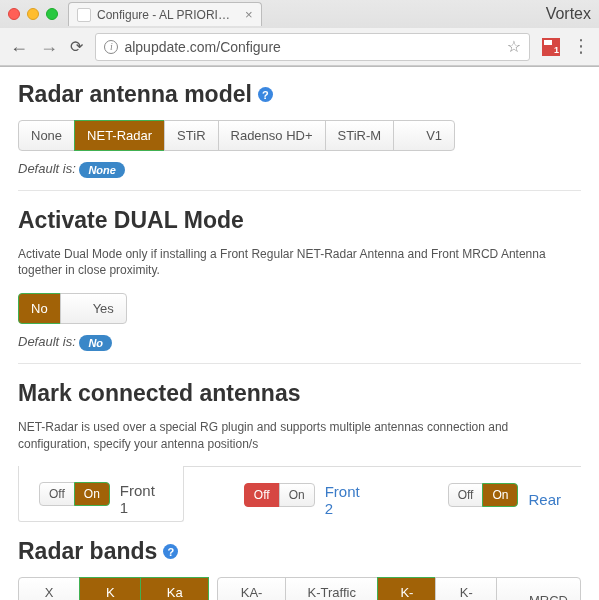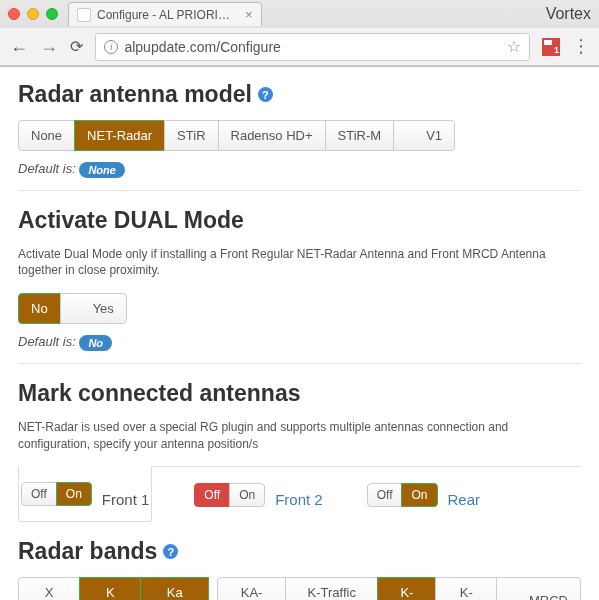--- a/index.html
+++ b/index.html
@@ -34,21 +34,21 @@
 .btn:first-child { border-radius:4px 0 0 4px; margin-left:0; }
 .btn:last-child { border-radius:0 4px 4px 0;padding-left:32px; }
 .btn.active-green { background:#a16207;border-color:#40b052;color:#fff;font-weight:500; }
 .btn.active-red { background:#d64742;border-color:#d64742;color:#fff;font-weight:500; }
 .btn.sm { padding:4px 9px; font-size:12px; }
 .default-line { font-size:13px;color:#555;margin-bottom:12px;font-style:italic; }
 .pill { display:inline-block;background:#3a87c8;color:#fff;border-radius:10px;padding:2px 9px;font-size:11px;font-weight:bold;vertical-align:middle; }
 hr { border:none;border-top:1px solid #e5e5e5;margin:6px 0 16px; }
 .desc { font-size:12px;color:#555;line-height:1.4;margin-bottom:14px; }
 .antenna-row { display:flex;gap:40px;align-items:center;border:1px solid #ddd;border-bottom:none;border-left:none;border-right:none;padding:10px 0 16px; }
-.ant-item { display:flex;align-items:center;gap:10px;padding:5px 2px; }
+.ant-item { display:flex;align-items:center;gap:10px;padding:5px 20px; }
 .ant-item.boxed { border:1px solid #ddd;border-top:none;border-radius:0 0 3px 3px;background:#fff;margin-top:-11px;padding-top:16px; }
 .ant-label { font-size:15px;color:#555; }
 .ant-label.link { color:#3a7bc8; }
 </style>
 </head>
 <body>
 
 <div class="chrome-top">
   <div class="titlebar">
     <div class="traffic">

